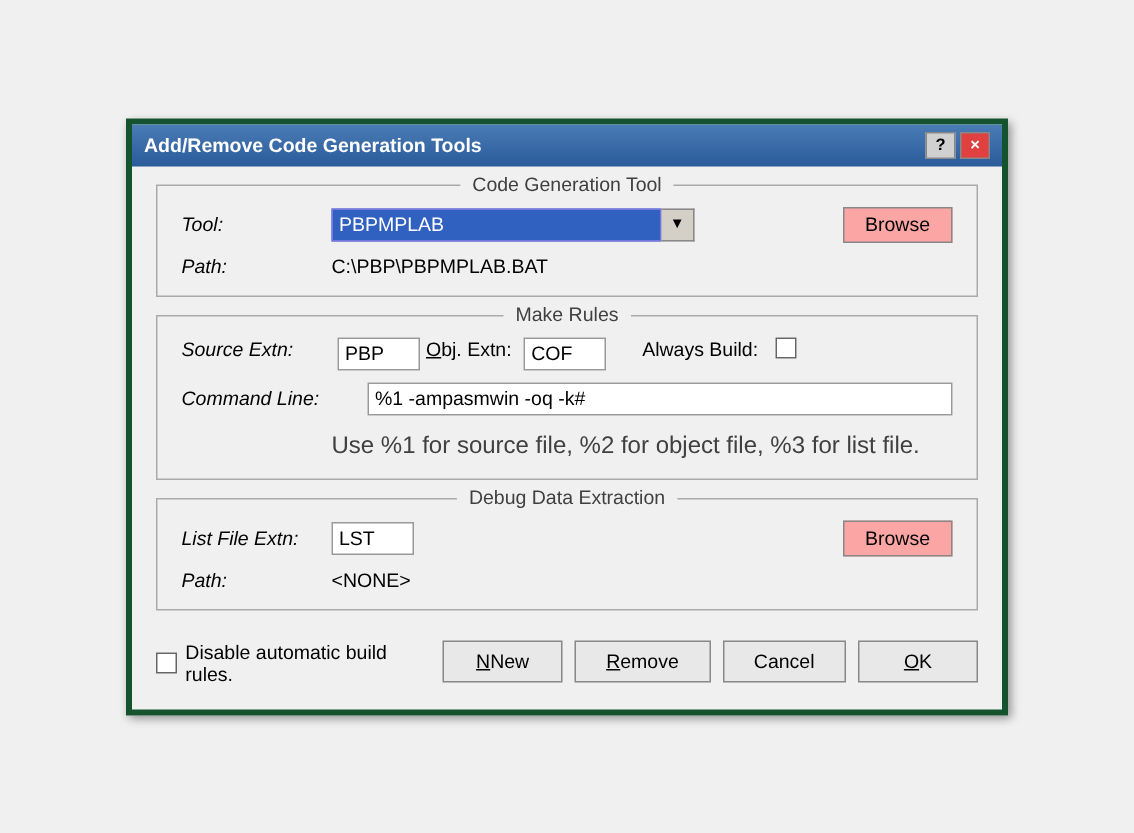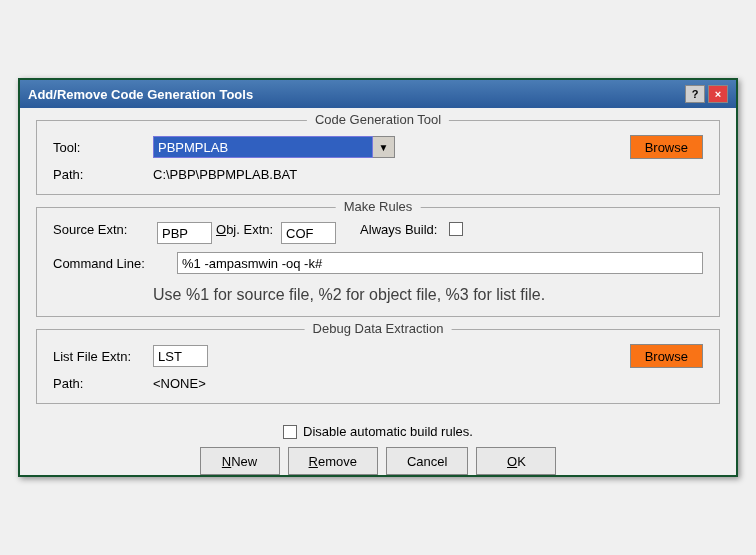--- a/index.html
+++ b/index.html
@@ -14,23 +14,23 @@
       font-size: 13px;
       color: #000;
       display: flex;
       justify-content: center;
       align-items: center;
       width: 756px;
       height: 555px;
     }
 
     .dialog {
-      width: 720px;
+      width: 588px;
       background: #f0f0f0;
-      border: 2px solid #14532d;
+      border: 4px solid #14532d;
       box-shadow: 2px 2px 6px rgba(0,0,0,0.4);
       display: flex;
       flex-direction: column;
     }
 
     .titlebar {
       background: linear-gradient(to bottom, #4a7cb5, #2a5a9a);
       color: white;
       padding: 5px 8px;
       display: flex;
@@ -100,20 +100,21 @@
     }
 
     .form-row:last-child {
       margin-bottom: 0;
     }
 
     .label {
       width: 100px;
       font-size: 13px;
       flex-shrink: 0;
+      font-style: italic;
     }
 
     .path-value {
       font-size: 13px;
     }
 
     .tool-select-wrapper {
       display: flex;
       align-items: center;
     }
@@ -138,21 +139,21 @@
       display: flex;
       align-items: center;
       justify-content: center;
       cursor: pointer;
       font-size: 10px;
     }
 
     .browse-btn {
       height: 24px;
       padding: 0 14px;
-      background: #f97316;
+      background: #fca5a5;
       border: 1px solid #888;
       cursor: pointer;
       font-size: 13px;
       margin-left: auto;
     }
 
     .tool-row-wrapper {
       display: flex;
       align-items: center;
       width: 100%;
@@ -198,24 +199,23 @@
 
     .hint-text {
       font-size: 16px;
       color: #404040;
       margin-top: 4px;
     }
 
     
     .bottom-row {
       display: flex;
-      align-items: center;
-      padding: 8px 16px 0;
+      align-items: flex-start;
+      padding: 8px 16px 16px;
       gap: 8px;
-      flex-direction: column;
     }
 
     .auto-build-checkbox {
       display: flex;
       align-items: center;
       gap: 6px;
       flex: 1;
     }
 
     .bottom-buttons {

